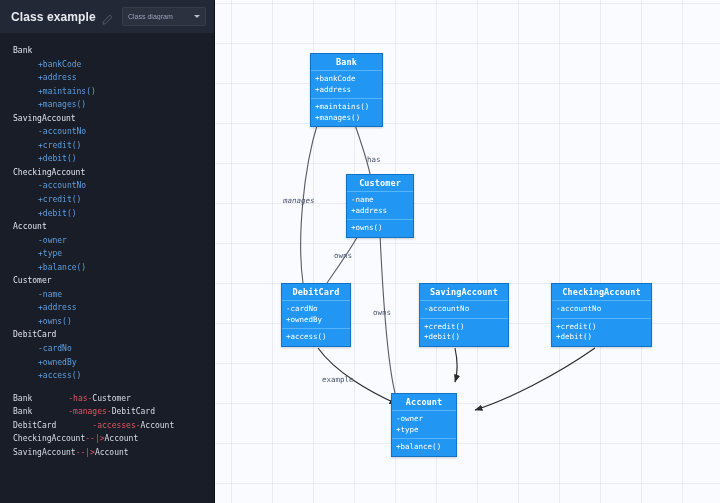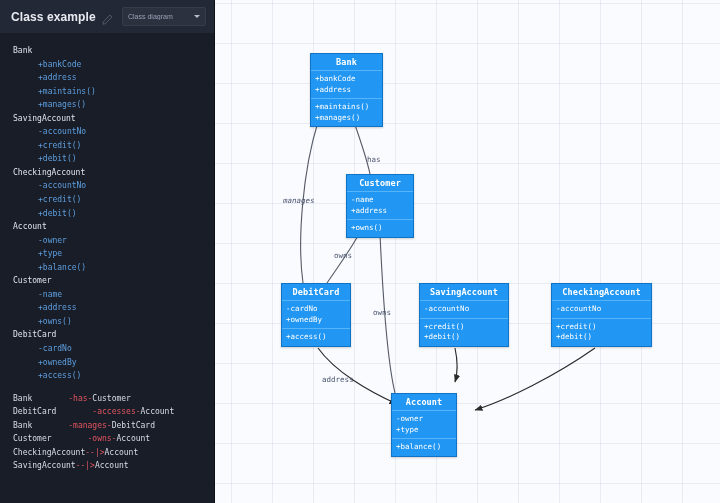--- a/index.html
+++ b/index.html
@@ -168,23 +168,22 @@
         <div class="code-line"><span class="cls-name">Customer</span></div>
         <div class="code-line"><span class="member">-name</span></div>
         <div class="code-line"><span class="member">+address</span></div>
         <div class="code-line"><span class="member">+owns()</span></div>
         <div class="code-line"><span class="cls-name">DebitCard</span></div>
         <div class="code-line"><span class="member">-cardNo</span></div>
         <div class="code-line"><span class="member">+ownedBy</span></div>
         <div class="code-line"><span class="member">+access()</span></div>
         <div style="height: 9px;"></div>
         <div class="code-line rel-line"><span>Bank</span><span class="rel-kw">-has-</span><span>Customer</span></div>
+        <div class="code-line rel-line"><span>Bank</span><span class="rel-kw">-manages-</span><span>DebitCard</span></div>
         <div class="code-line rel-line"><span>DebitCard</span><span class="rel-kw">-accesses-</span><span>Account</span></div>
-        <div class="code-line rel-line"><span>Bank</span><span class="rel-kw">-manages-</span><span>DebitCard</span></div>
-        <div class="code-line rel-line"><span>Customer</span><span class="rel-kw">-owns-</span><span>Account</span></div>
         <div class="code-line rel-line"><span>CheckingAccount</span><span class="rel-arrow">--|&gt;</span><span>Account</span></div>
         <div class="code-line rel-line"><span>SavingAccount</span><span class="rel-arrow">--|&gt;</span><span>Account</span></div>
       </div>
   </div>
 
   <div id="canvas">
     <svg id="edges" viewBox="0 0 505 503">
       <defs>
         <marker id="arw" markerWidth="9" markerHeight="9" refX="7.5" refY="3.2" orient="auto" markerUnits="userSpaceOnUse">
           <path d="M0,0 L8,3.2 L0,6.4 z" fill="#2b2b2b"></path>
@@ -267,15 +266,15 @@
           <div>+type</div>
         </div>
         <div class="node-sec">
           <div>+balance()</div>
         </div>
       </div>
       <span class="edge-label" style="left: 152px; top: 139px; margin-top: 16px;">has</span>
       <span class="edge-label" style="left: 68px; top: 196px; font-style: italic;">manages</span>
       <span class="edge-label" style="left: 119px; top: 251px;">owns</span>
       <span class="edge-label" style="left: 158px; top: 308px;">owns</span>
-      <span class="edge-label" style="left: 107px; top: 375px;">address</span>
+      <span class="edge-label" style="left: 107px; top: 375px;">example</span>
     </div>
 </div>
 
 </body></html>

